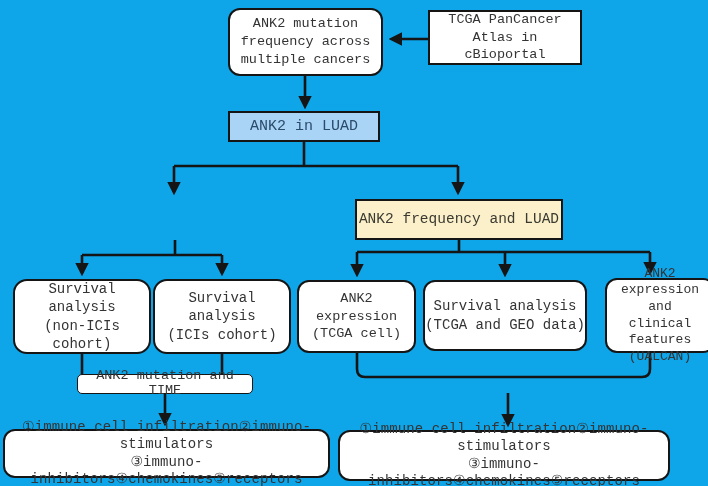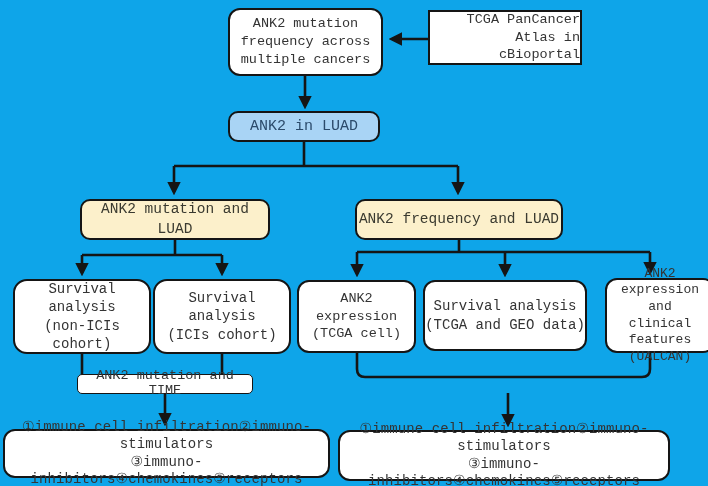--- a/index.html
+++ b/index.html
@@ -25,21 +25,21 @@
     border: 2.5px solid #151515;
     display: flex;
     align-items: center;
     justify-content: center;
     text-align: center;
     white-space: pre-line;
     line-height: 1.32;
   }
   .rounded     { border-radius: 12px; }
   .rounded-lg  { border-radius: 14px; }
-  .pill        { border-radius: 10px; }
+  .pill        { border-radius: 0; }
   .fill-blue   { background: #a9d4f5; color: #2b4b6b; font-size: 15px; }
   .fill-cream  { background: #fcf0cb; color: #3a3a30; font-size: 14.5px; }
   .thin-label  {
     border-width: 1.5px;
     border-radius: 5px;
     font-size: 13.5px;
     line-height: 1.1;
     z-index: 3;
   }
   .f13  { font-size: 13px; margin-left: 12px; }
@@ -88,26 +88,25 @@
       <path d="M357,353 L357,369 Q357,377 365,377 L642,377 Q650,377 650,369 L650,353"></path>
 
       <path d="M508,393 L508,424" marker-end="url(#ah)"></path>
     </g>
   </svg>
 
   <div class="node rounded f135" style="left:228px; top:8px; width:155px; height:68px;">ANK2 mutation
 frequency across
 multiple cancers</div>
 
-  <div class="node f135" style="left:428px; top:10px; width:154px; height:55px; border-radius:0;text-align:right;">TCGA PanCancer
+  <div class="node f135" style="left:428px; top:10px; width:154px; height:55px; border-radius:0;">TCGA PanCancer
 Atlas  in cBioportal</div>
 
   <div class="node pill fill-blue" style="left:228px; top:111px; width:152px; height:31px;">ANK2 in LUAD</div>
 
-  <div class="node pill fill-cream" style="left:80px; top:199px; width:190px; height:41px;">ANK2 mutation and LUAD</div>
 
   <div class="node pill fill-cream" style="left:355px; top:199px; width:208px; height:41px;">ANK2 frequency and LUAD</div>
 
   <div class="node rounded-lg f14" style="left:13px; top:279px; width:138px; height:75px;">Survival analysis
 (non-ICIs cohort)</div>
 
   <div class="node rounded-lg f14" style="left:153px; top:279px; width:138px; height:75px;">Survival analysis
 (ICIs cohort)</div>
 
   <div class="node rounded f135" style="left:297px; top:280px; width:119px; height:73px;">ANK2 expression

